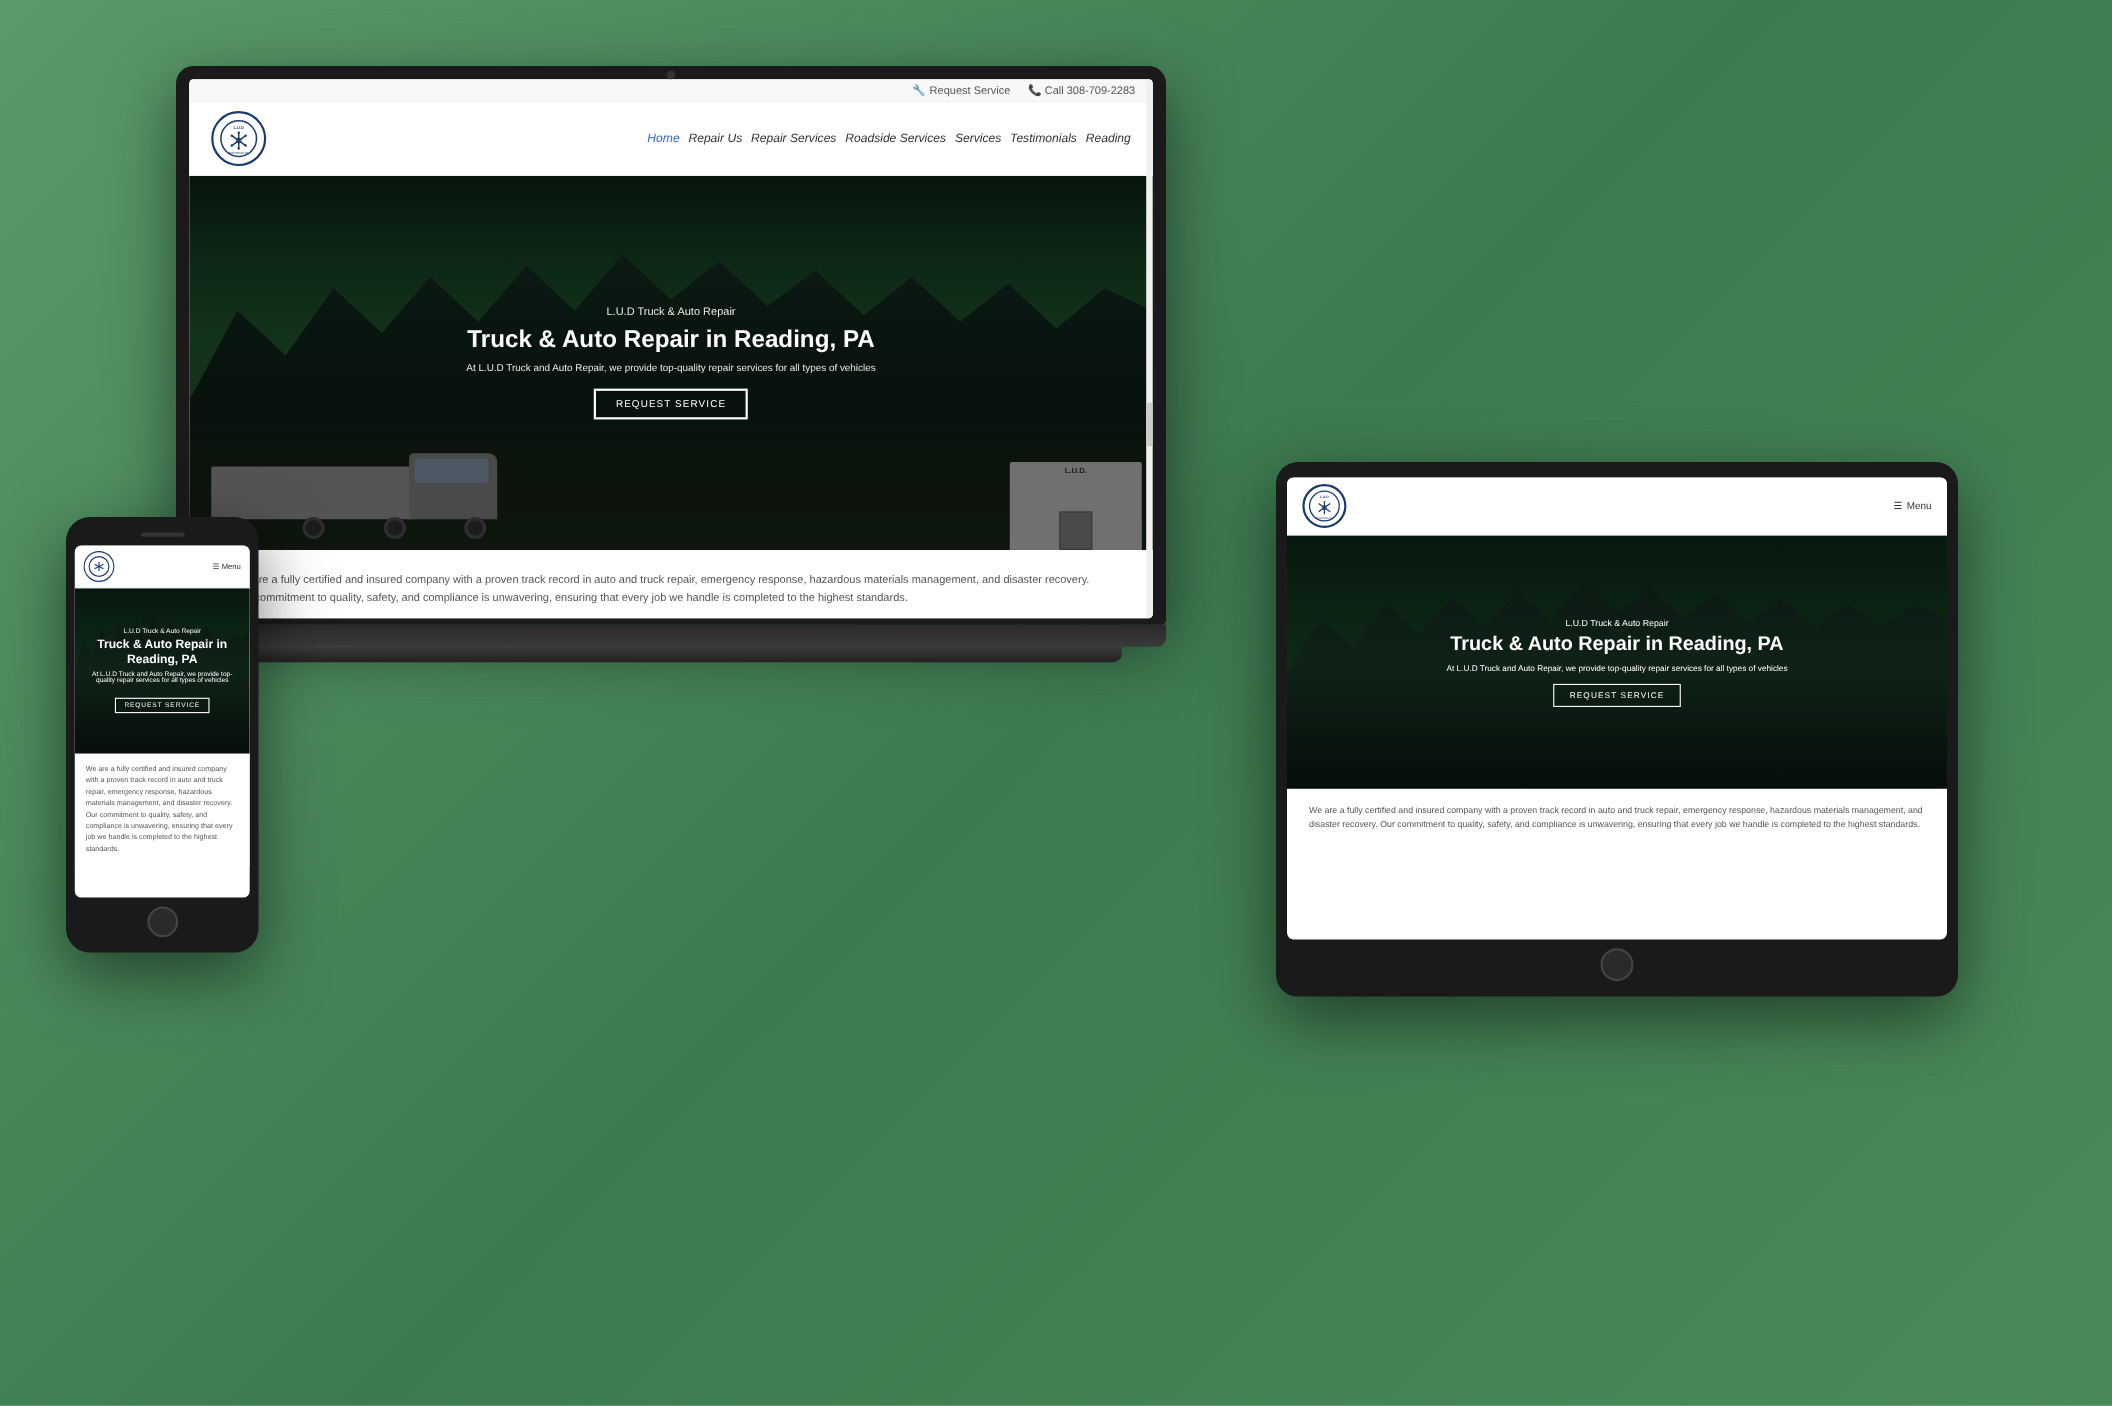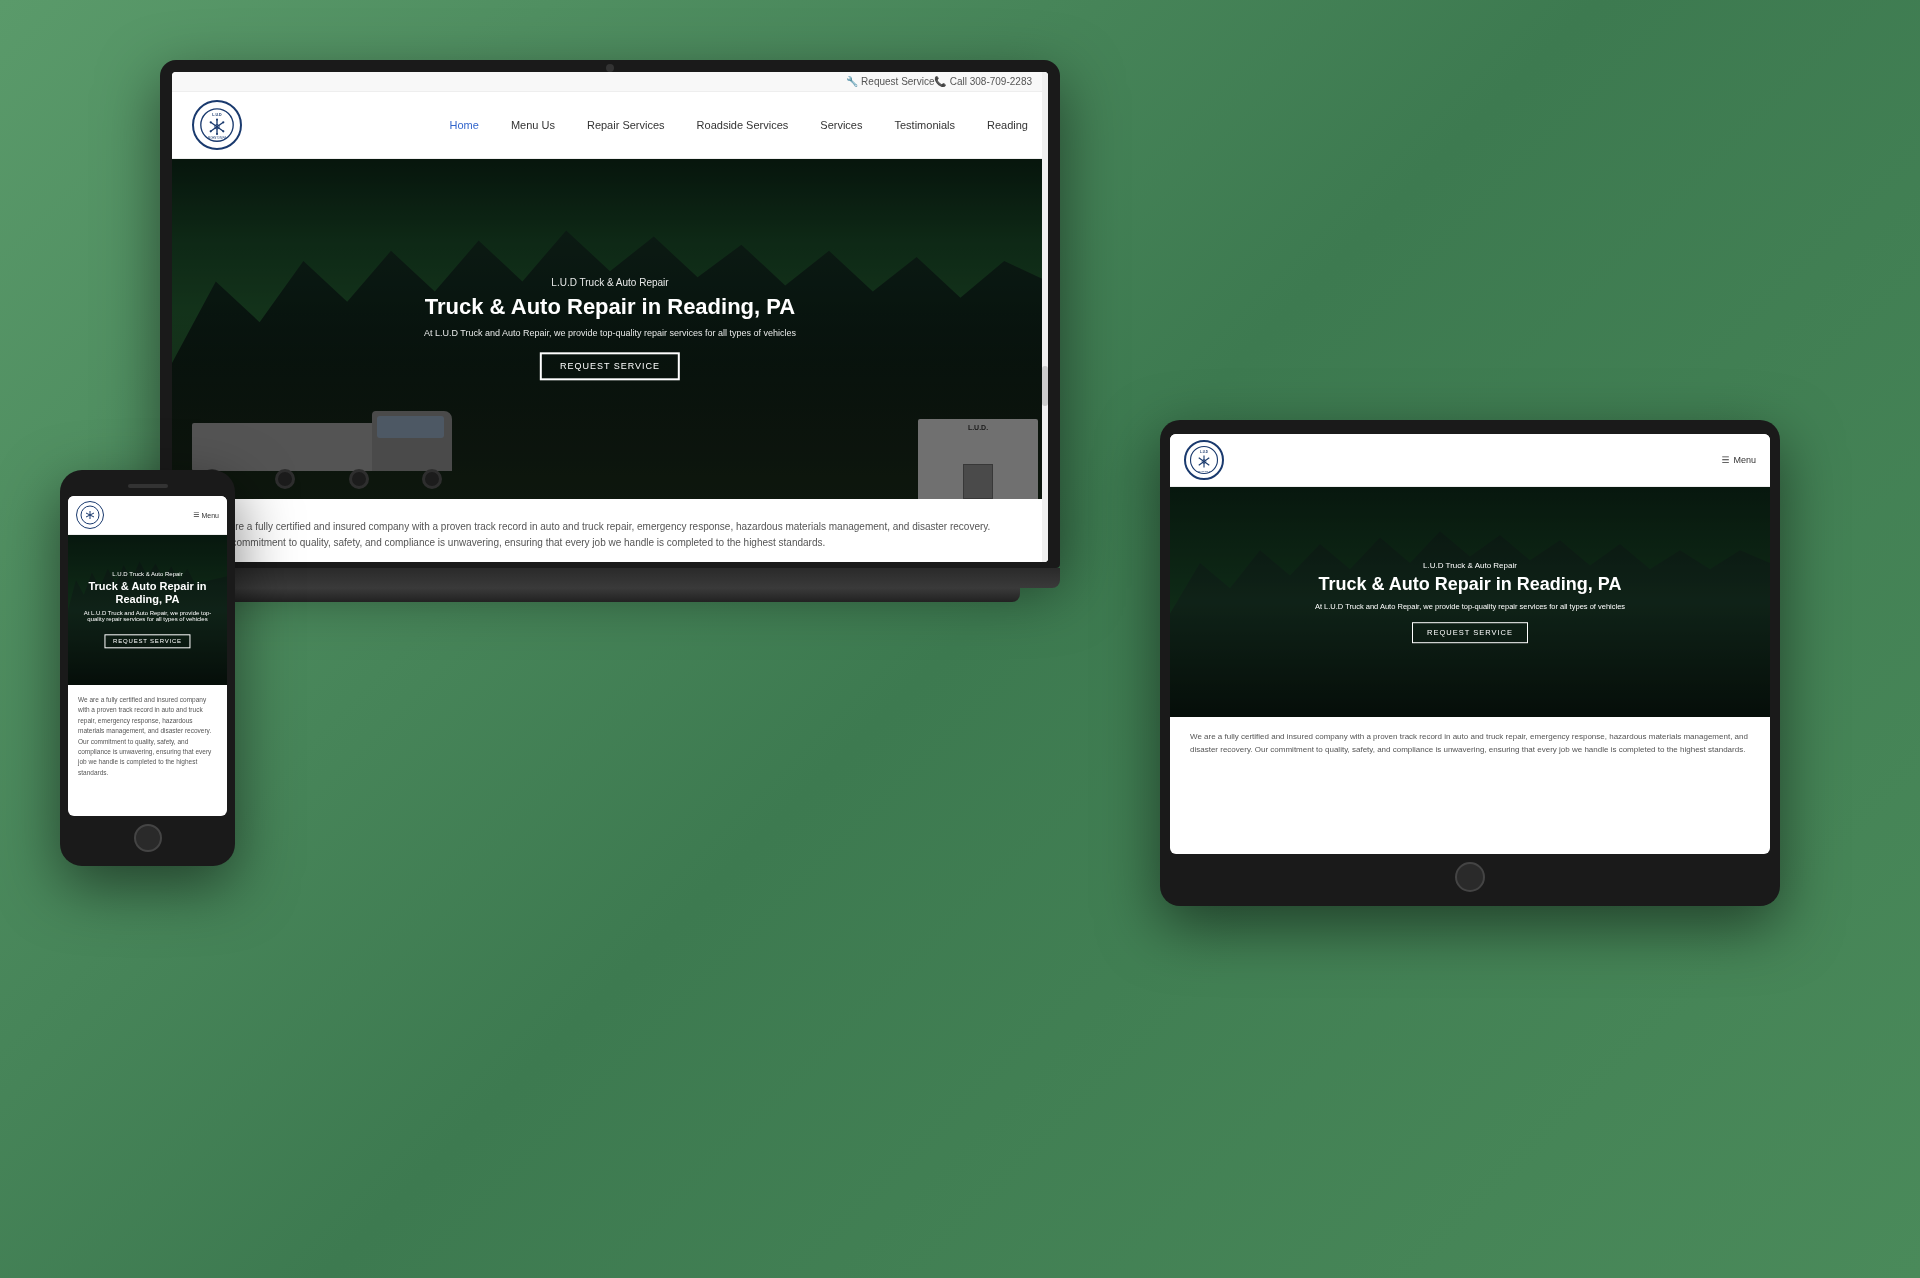--- a/index.html
+++ b/index.html
@@ -130,20 +130,21 @@
     
     .site-topbar {
       background: #f8f8f8;
       display: flex;
       justify-content: flex-end;
       align-items: center;
       padding: 4px 16px;
       font-size: 10px;
       color: #555;
       border-bottom: 1px solid #eee;
+      gap: 16px;
     }
 
     .site-header {
       background: #fff;
       display: flex;
       align-items: center;
       padding: 8px 20px;
       border-bottom: 1px solid #eee;
     }
     .site-logo {
@@ -155,24 +156,25 @@
       align-items: center;
       justify-content: center;
       flex-shrink: 0;
     }
     .site-logo svg {
       width: 36px;
       height: 36px;
     }
     .site-nav {
       display: flex;
-      gap: 32px;
+      gap: 8px;
       margin-left: auto;
       align-items: center;
       font-size: 11px;
+      font-style: italic;
     }
     .site-nav a { text-decoration: none; color: #333; }
     .site-nav a.active { color: #3366cc; }
 
     .site-hero {
       position: relative;
       height: 340px;
       overflow: hidden;
     }
     .hero-bg {
@@ -542,21 +544,21 @@
               <circle cx="20" cy="14" r="1.2" fill="#1a3a6e"></circle>
               <circle cx="20" cy="30" r="1.2" fill="#1a3a6e"></circle>
               <circle cx="13" cy="17" r="1.2" fill="#1a3a6e"></circle>
               <circle cx="27" cy="17" r="1.2" fill="#1a3a6e"></circle>
               <circle cx="13" cy="27" r="1.2" fill="#1a3a6e"></circle>
               <circle cx="27" cy="27" r="1.2" fill="#1a3a6e"></circle>
             </svg>
           </div>
           <nav class="site-nav">
             <a class="active">Home</a>
-            <a>Menu Us</a>
+            <a>Repair Us</a>
             <a>Repair Services</a>
             <a>Roadside Services</a>
             <a>Services</a>
             <a>Testimonials</a>
             <a>Reading</a>
           </nav>
         </div>
 
         <div class="site-hero">
           <div class="hero-bg">

